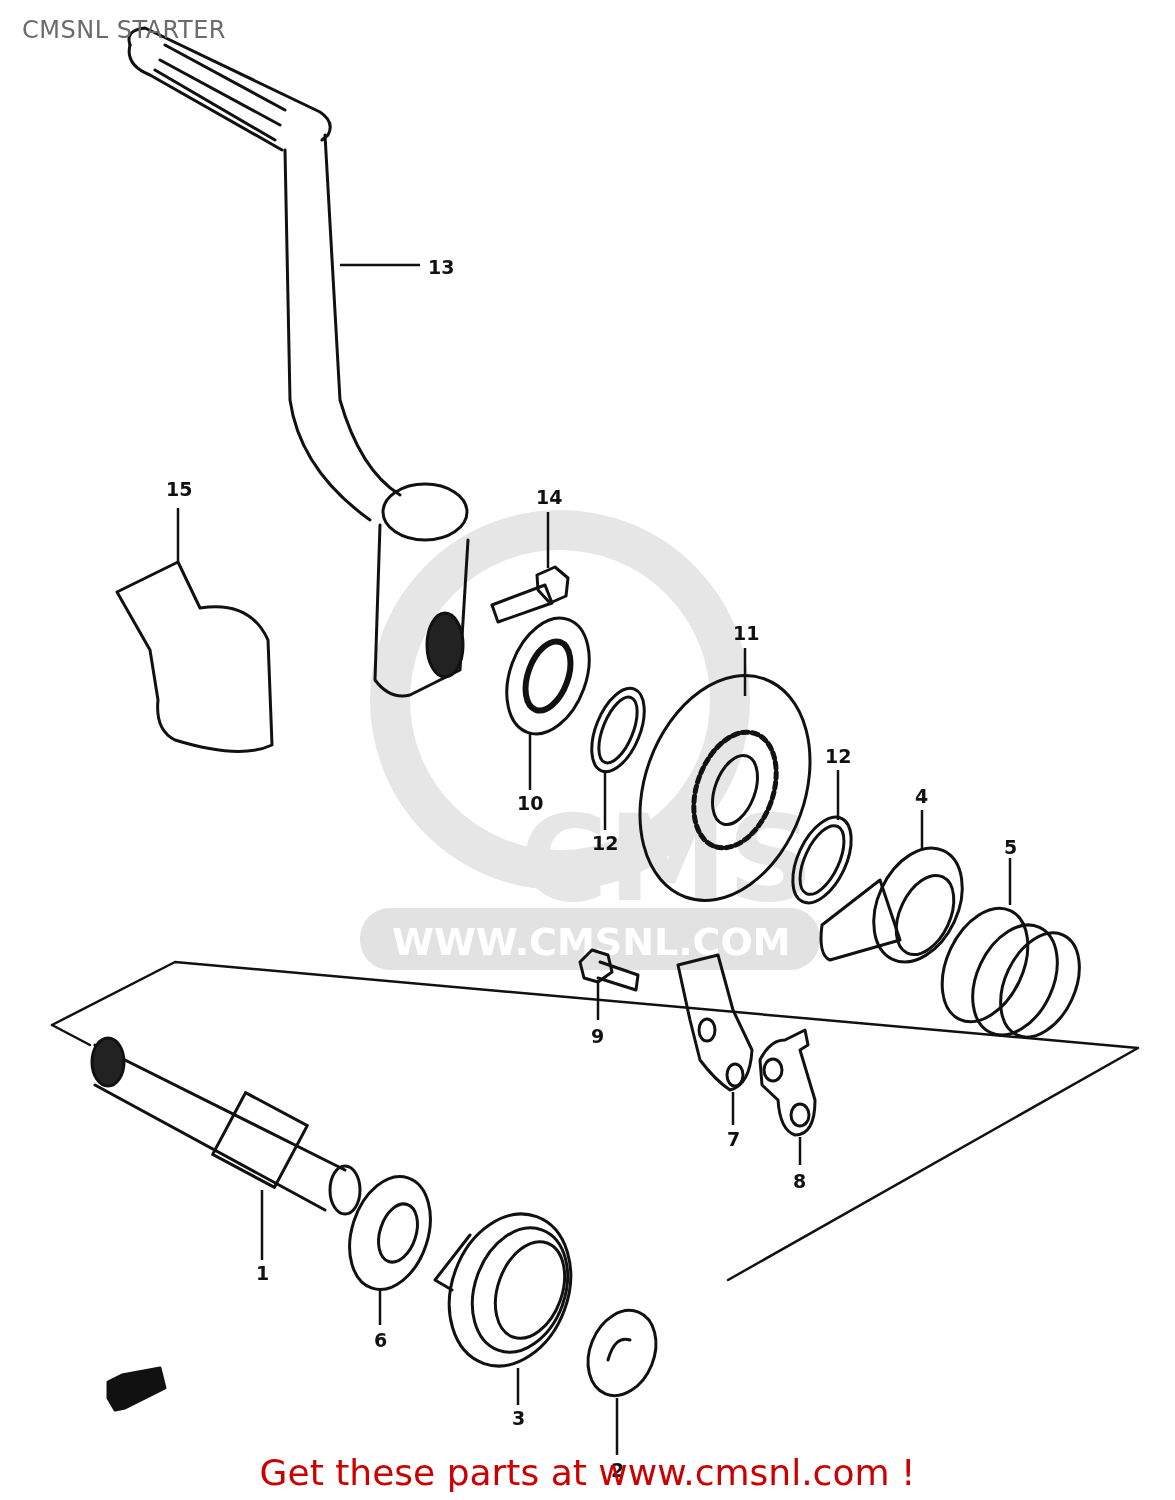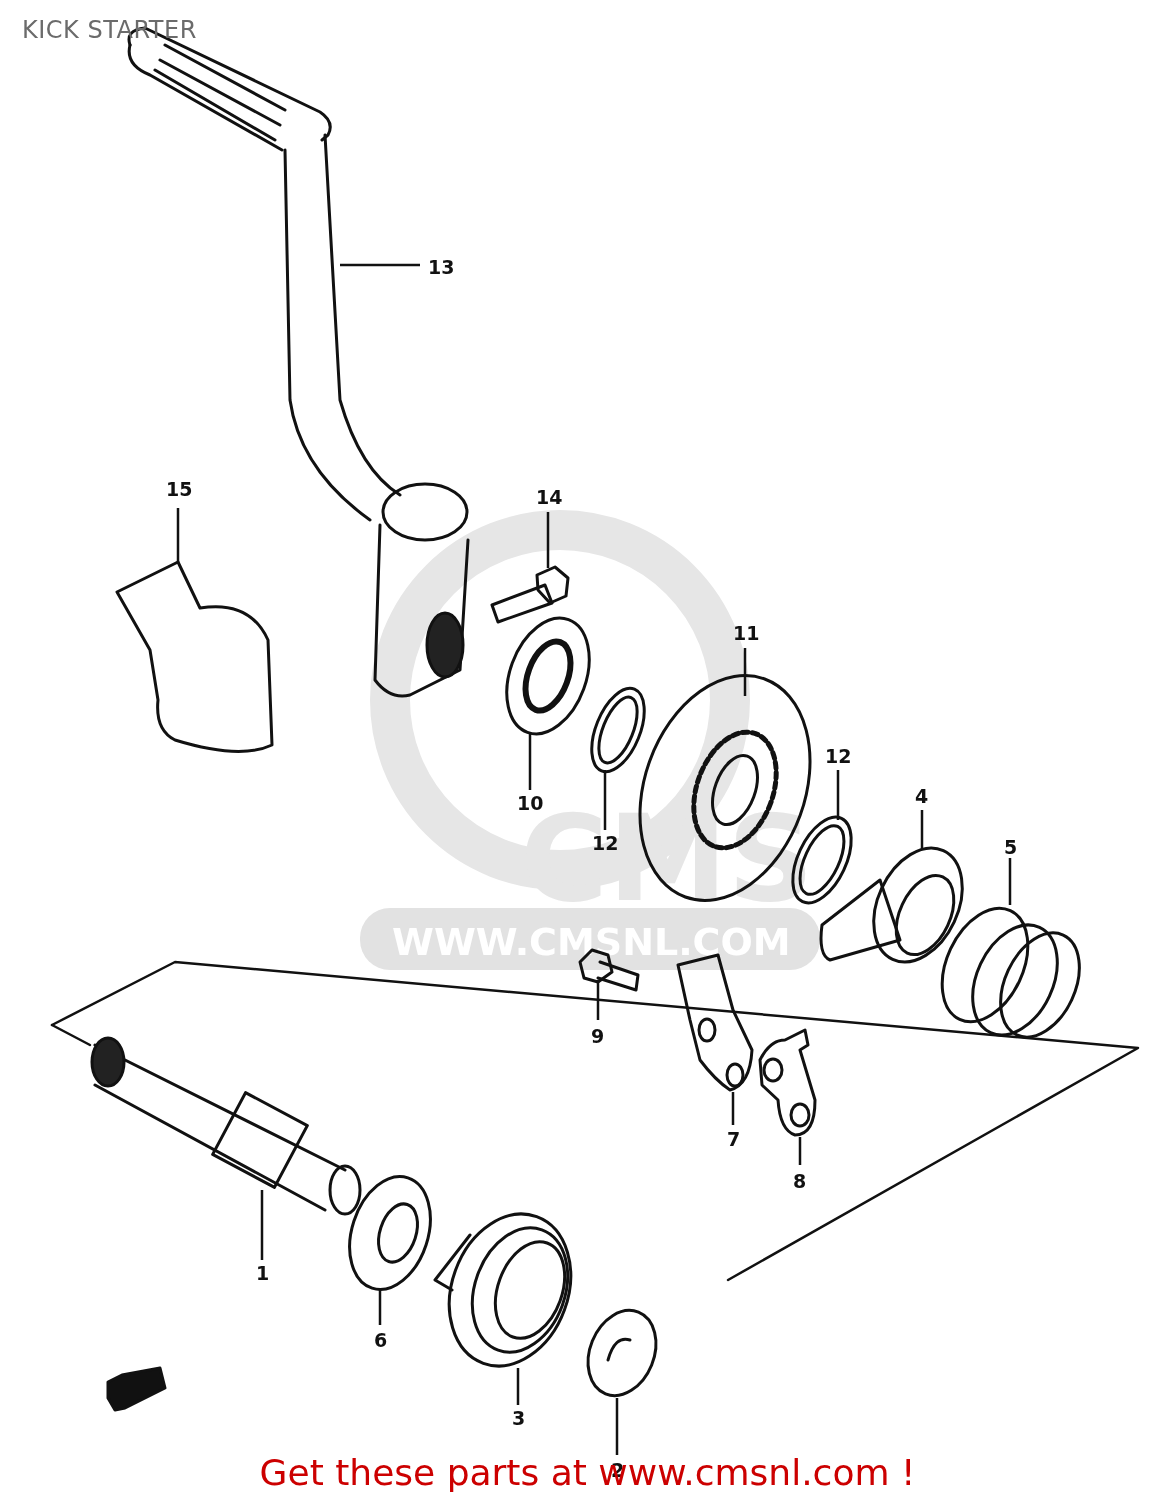--- a/index.html
+++ b/index.html
@@ -6,21 +6,21 @@
   body { width:1175px; height:1500px; position:relative; overflow:hidden; font-family:"DejaVu Sans", sans-serif; }
   .title { position:absolute; left:22px; top:16px; font-size:24px; color:#6b6b6b; letter-spacing:0.5px; z-index:3; }
   .footer { position:absolute; left:0; width:1175px; top:1452px; text-align:center; font-size:36px; color:#cc0000; z-index:3; }
   svg.diagram { position:absolute; left:0; top:0; width:1175px; height:1500px; }
   .lbl { font-family:"DejaVu Sans", sans-serif; font-weight:bold; font-size:19px; fill:#111; }
   .wm { font-family:"DejaVu Sans", sans-serif; font-weight:bold; font-size:38px; fill:#ffffff; }
 </style>
 </head>
 <body>
 
-<div class="title">KICK STARTER</div>
+<div class="title">CMSNL STARTER</div>
 
 <svg class="diagram" viewBox="0 0 1175 1500">
 
   <g opacity="1">
     <circle cx="560" cy="700" r="170" fill="none" stroke="#e6e6e6" stroke-width="40"></circle>
     <text class="wm" x="520" y="900" style="font-size:120px;fill:#e6e6e6;">CMS</text>
     <rect x="360" y="908" width="460" height="62" rx="30" fill="#e2e2e2"></rect>
     <text class="wm" x="392" y="955">WWW.CMSNL.COM</text>
   </g>
 

